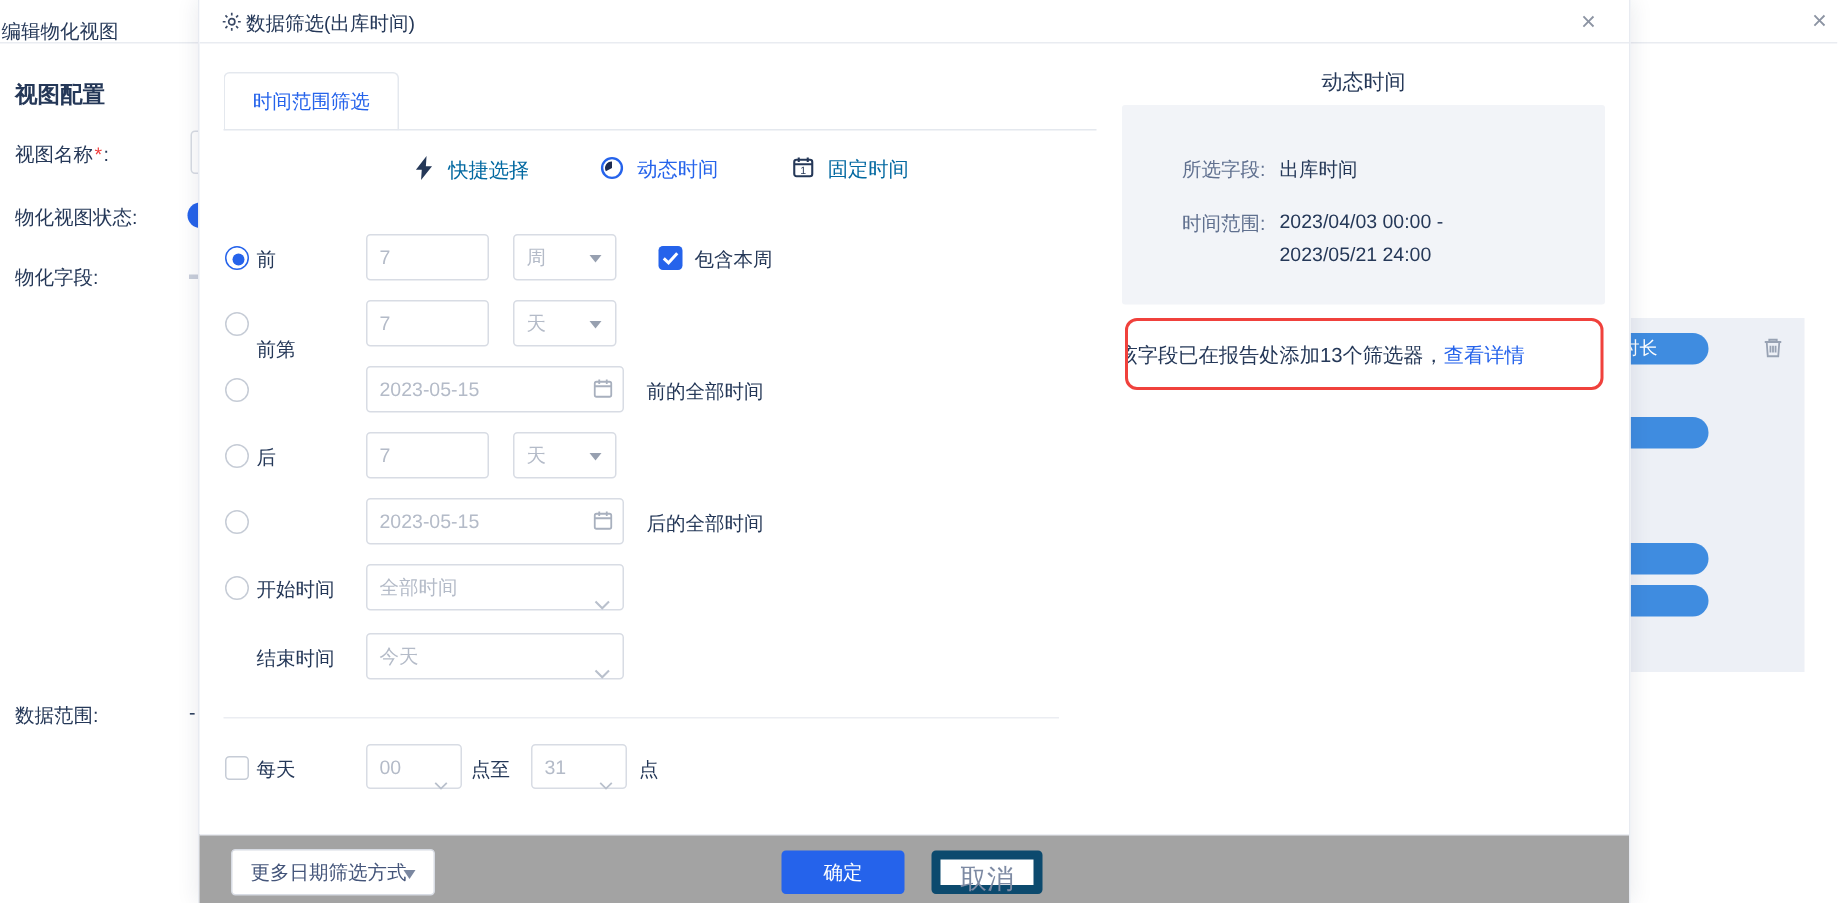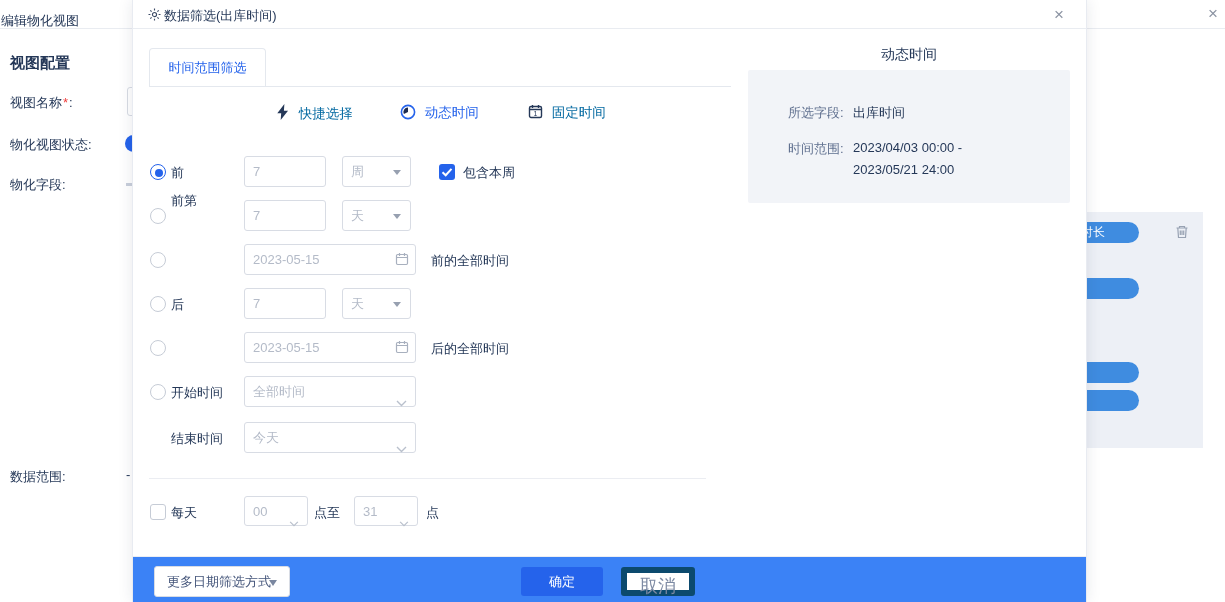--- a/index.html
+++ b/index.html
@@ -61,21 +61,21 @@
 
   #divider { top:478px; left:16px; width:557px; height:1px; background:#ebedf2; }
 
   #summary-title { top:46px; left:615px; width:322px; text-align:center; font-size:14px; }
   #summary-box { top:70px; left:615px; width:322px; height:133px; background:#f2f4f8; border-radius:2px; }
   #red-box { top:212px; left:617px; width:319px; height:48px; border:2px solid #f0413c; border-radius:8px;
              background:#fff; overflow:hidden; }
   #red-box-text { position:absolute; top:14px; left:0; margin-left:-7px; white-space:nowrap; font-size:13.5px; }
   #notice-link { color:#2563eb; cursor:pointer; }
 
-  #footer { top:556px; left:0; width:100%; height:46px; background:#3b82f6; border-top:1px solid #eceef3; }
+  #footer { top:556px; left:0; width:100%; height:46px; background:#a3a3a3; border-top:1px solid #eceef3; }
   #more-btn { top:9px; left:21px; width:136px; height:31px; background:#fff; border:1px solid #d8dce4;
               border-radius:3px; font-size:13px; color:#44557a; line-height:29px; padding-left:12px; cursor:pointer; }
   #more-caret { position:absolute; right:12px; top:13px; width:0; height:0;
                 border-left:4.5px solid transparent; border-right:4.5px solid transparent; border-top:6px solid #7a87a0; }
   #confirm-btn { top:10px; left:388px; width:82px; height:29px; background:#2563eb; color:#fff; border:none;
                  border-radius:3px; font-size:13px; text-align:center; line-height:29px; cursor:pointer; }
   #cancel-btn { top:10px; left:488px; width:74px; height:29px; background:#fff; color:#7d8aa3;
                 border:6px solid #0c4a6e; border-radius:3px; font-size:18px; text-align:center; line-height:27px; cursor:pointer; }
 </style>
 </head>
@@ -155,21 +155,21 @@
   <input class="abs input-box" style="top: 156px; left: 111px;" readonly="" value="7">
   <div class="abs sel" style="top:156px;left:209px;width:69px;"><span>周</span><span class="caret"></span></div>
   <div class="abs checkbox on" style="top:164px;left:306px;">
     <svg width="16" height="16" viewBox="0 0 16 16" fill="none" stroke="#fff" stroke-width="2">
         <path d="M3.5 8.2 6.7 11.2 12.5 4.8"></path>
       </svg>
   </div>
   <div class="abs row-label" style="top:164px;left:330px;">包含本周</div>
 
   <div class="abs radio" style="top:208px;left:17px;"></div>
-  <div class="abs row-label" style="top:192px;left:38px;">前第</div>
+  <div class="abs row-label" style="top:224px;left:38px;">前第</div>
   <input class="abs input-box" style="top: 200px; left: 111px;" readonly="" value="7">
   <div class="abs sel" style="top:200px;left:209px;width:69px;"><span>天</span><span class="caret"></span></div>
 
   <div class="abs radio" style="top:252px;left:17px;"></div>
   <div class="abs" style="top:244px;left:111px;width:172px;">
     <input class="input-box" style="width: 172px;" readonly="" value="2023-05-15">
     <span class="cal-ic"><svg width="14" height="14" viewBox="0 0 14 14" fill="none" stroke="#a8b0be" stroke-width="1.2">
           <rect x="1.5" y="2.5" width="11" height="10" rx="1.2"></rect>
           <path d="M4.5 1v3M9.5 1v3M1.5 5.5h11"></path>
         </svg></span>
@@ -229,20 +229,23 @@
 
   <div class="abs" id="summary-title">动态时间</div>
   <div class="abs" id="summary-box">
     <div class="abs t13 graylbl" style="top:34px;left:40px;">所选字段:</div>
     <div class="abs t13" style="top:34px;left:105px;">出库时间</div>
     <div class="abs t13 graylbl" style="top:70px;left:40px;">时间范围:</div>
     <div class="abs t13" style="top:70px;left:105px;">2023/04/03 00:00 -</div>
     <div class="abs t13" style="top:92px;left:105px;">2023/05/21 24:00</div>
   </div>
 
+  <div class="abs" id="red-box">
+    <div id="red-box-text"><span>该字段已在报告处添加13个筛选器，</span><span id="notice-link">查看详情</span></div>
+  </div>
 
   <div class="abs" id="footer">
     <div class="abs" id="more-btn">
       <span>更多日期筛选方式</span>
       <span id="more-caret"></span>
     </div>
     <div class="abs" id="confirm-btn">确定</div>
     <div class="abs" id="cancel-btn">取消</div>
   </div>
 </div>

